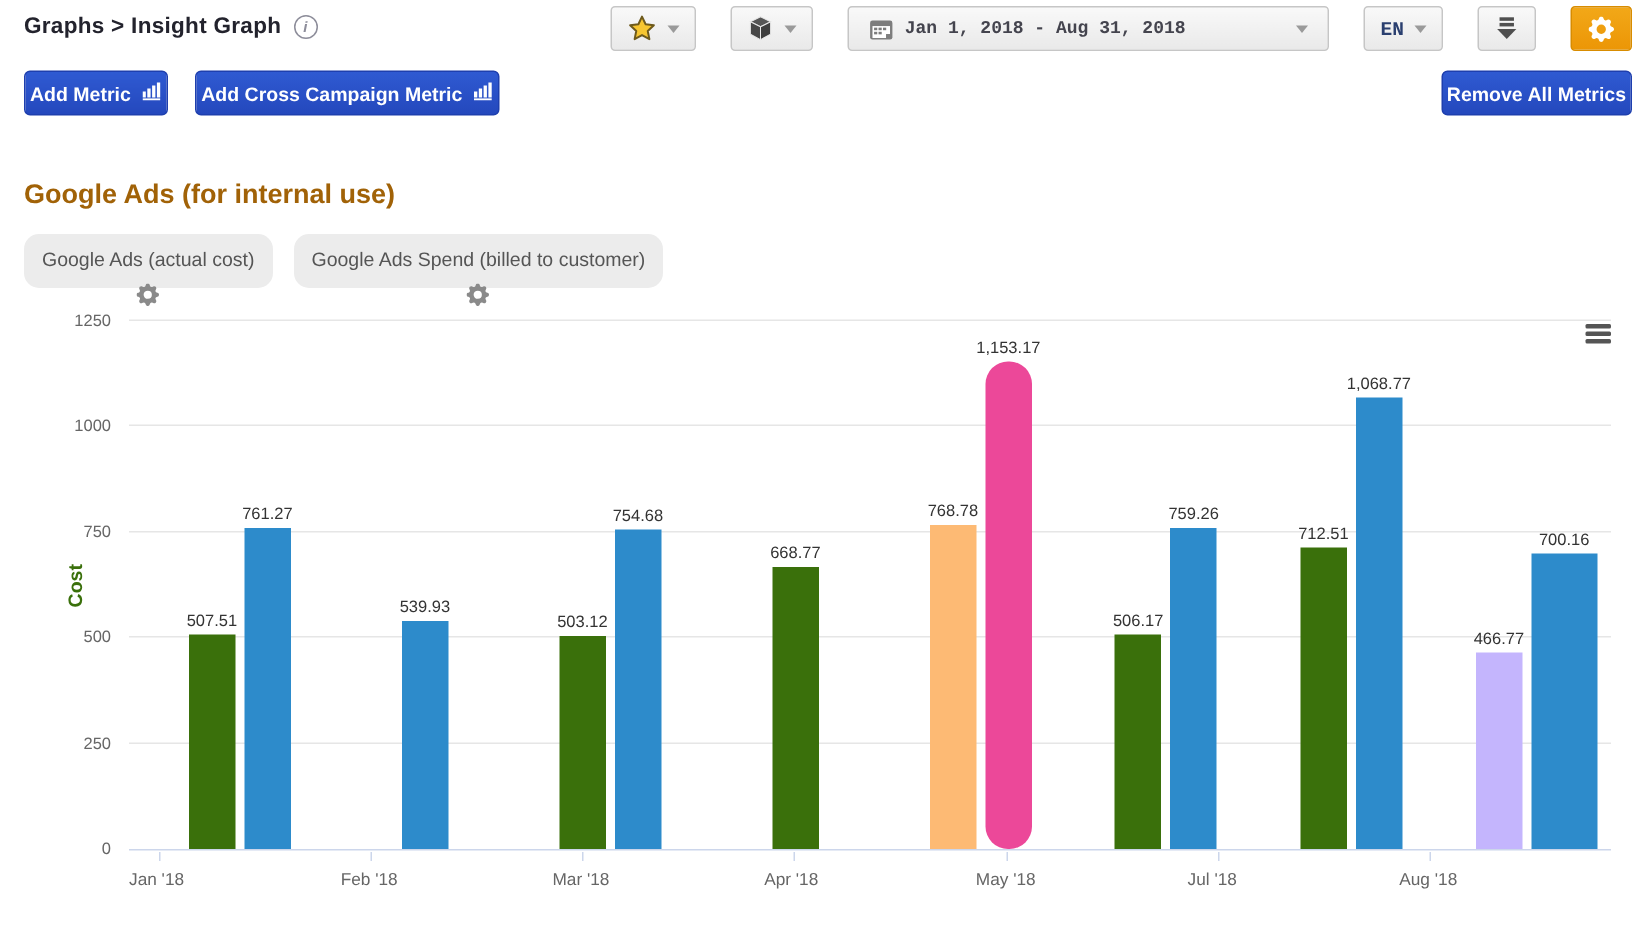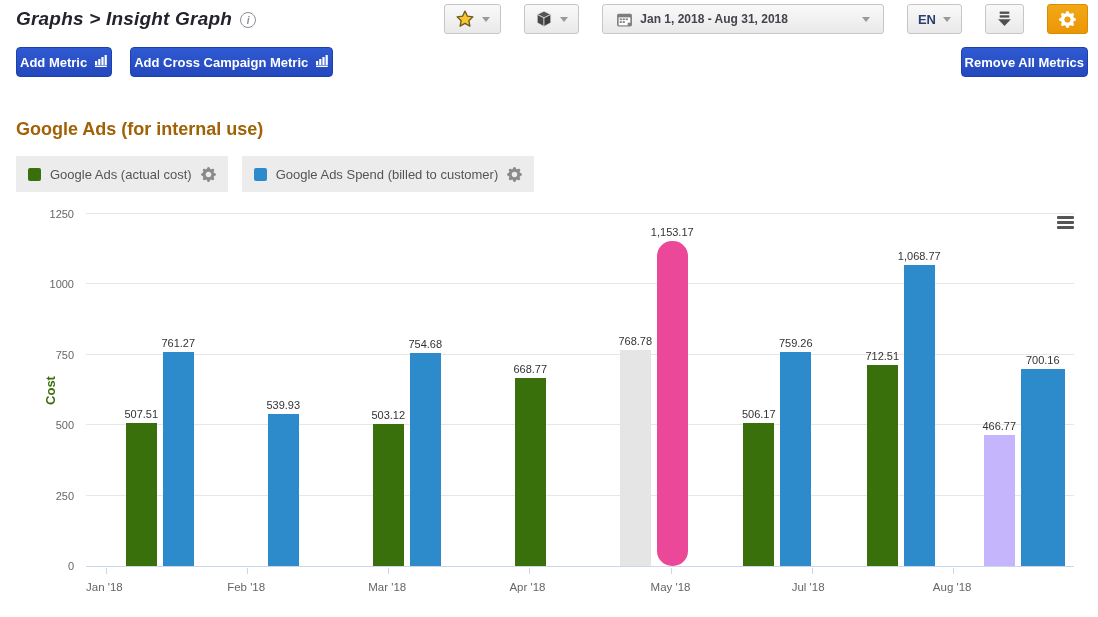--- a/index.html
+++ b/index.html
@@ -3,26 +3,26 @@
 <meta charset="utf-8">
 <style>
   * { margin:0; padding:0; box-sizing:border-box; }
   html,body { background:#fff; font-family:"Liberation Sans", sans-serif; color:#23232d; }
   body { width:1098px; height:617px; overflow:hidden; }
   .page { padding:4px 10px 0 16px; }
 
   
   .header-row { display:flex; justify-content:space-between; align-items:flex-start; }
   .breadcrumb-wrap { display:flex; align-items:center; gap:8px; padding-top:4px; }
-  .breadcrumb { font-size:19px; font-weight:bold; letter-spacing:0.2px; color:#23232d;font-style:italic; }
+  .breadcrumb { font-size:15px; font-weight:bold; letter-spacing:0.2px; color:#23232d; }
   .info-circle { width:16px; height:16px; border:1.5px solid #8d8d9a; border-radius:50%;
     display:inline-flex; align-items:center; justify-content:center;
     font-size:10px; font-weight:bold; color:#8d8d9a; font-style:italic; margin-top:2px; }
 
-  .toolbar { display:flex; gap:23px; align-items:stretch; }
+  .toolbar { display:flex; gap:23px; align-items:stretch;font-family:Liberation Mono, monospace; }
   .tb-btn { height:30px; display:inline-flex; align-items:center; gap:7px; padding:0 10px;
     background:linear-gradient(#f9f9f9,#e9e9e9); border:1px solid #c6c6c6; border-radius:3px;
     cursor:pointer; }
   .tb-btn.icon-only { padding:0 11px; }
   .tb-btn.accent { background:linear-gradient(#f2a818,#ec9606); border-color:#d88c00; }
   .caret { width:0; height:0; border-left:4px solid transparent; border-right:4px solid transparent;
     border-top:5px solid #9a9a9a; }
   .date-label { font-size:12px; font-weight:bold; color:#44444e; }
   .lang-label { font-size:13px; font-weight:bold; color:#2a3f6f; }
   .tb-btn svg { display:block; }
@@ -34,21 +34,21 @@
     color:#fff; font-size:13px; font-weight:bold; cursor:pointer; }
   .btn-gap { width:18px; }
   .spacer { flex:1; }
 
   
   .section-title { margin-top:42px; font-size:18px; font-weight:bold; color:#a16207; }
 
   
   .legend-row { display:flex; gap:14px; margin-top:16px; }
   .legend-chip { display:inline-flex; align-items:center; gap:9px; height:36px; padding:0 12px;
-    background:#ececec; border-radius:0; cursor:pointer; }
+    background:#ececec; border-radius:10px; cursor:pointer;flex-direction:column; }
   .legend-swatch { width:13px; height:13px; border-radius:2px; }
   .legend-label { font-size:13px; color:#555; }
   .legend-gear { color:#8a8a8a; display:flex; }
 
   
   .chart { position:relative; margin-top:10px; height:400px; }
   .context-menu { position:absolute; top:14px; right:14px; width:17px; cursor:pointer; }
   .context-menu div { height:3px; background:#555; margin-bottom:2px; border-radius:1px; }
 
   .plot { position:absolute; left:70px; right:14px; top:12px; height:353px;
@@ -244,21 +244,21 @@
             <div class="bar" style="height: 60.3744%; background: rgb(45, 139, 203);">
               <span class="bar-label">754.68</span>
             </div>
           </div>
           <div class="group">
             <div class="bar" style="height: 53.5016%; background: rgb(58, 112, 11);">
               <span class="bar-label">668.77</span>
             </div>
           </div>
           <div class="group">
-            <div class="bar" style="height: 61.5024%; background: #e5e5e5;">
+            <div class="bar" style="height: 61.5024%; background: #fdba74;">
               <span class="bar-label">768.78</span>
             </div>
             <div class="bar" style="height: 92.2536%; background: #ec4899; border-radius: 15px;">
               <span class="bar-label">1,153.17</span>
             </div>
           </div>
           <div class="group">
             <div class="bar" style="height: 40.4936%; background: rgb(58, 112, 11);">
               <span class="bar-label">506.17</span>
             </div>

